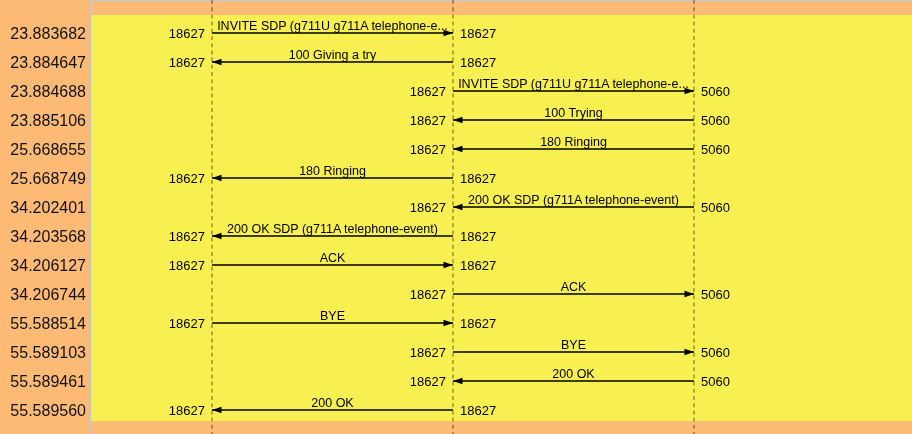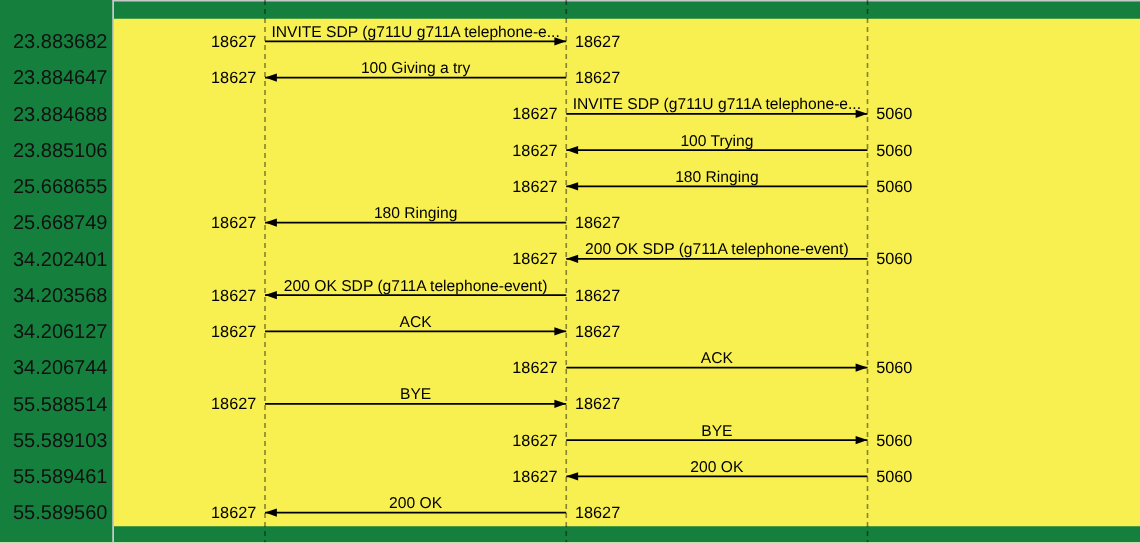--- a/index.html
+++ b/index.html
@@ -1,19 +1,19 @@
 <!DOCTYPE html>
 <html><head>
 <meta charset="utf-8">
 <style>
   html,body{margin:0;padding:0;background:#ffffff;}
   .screen{
     position:relative;
     width:912px;height:434px;
-    background:#15803d;
+    background:#fdba74;
     overflow:hidden;
     font-family:"Liberation Sans", sans-serif;
   }
   svg text{font-family:"Liberation Sans", sans-serif;}
   .ts-text{font-size:16px;fill:#111111;}
   .msg-label{font-size:12.5px;fill:#000000;}
   .port-label{font-size:13px;fill:#000000;}
 </style>
 </head>
 <body>

